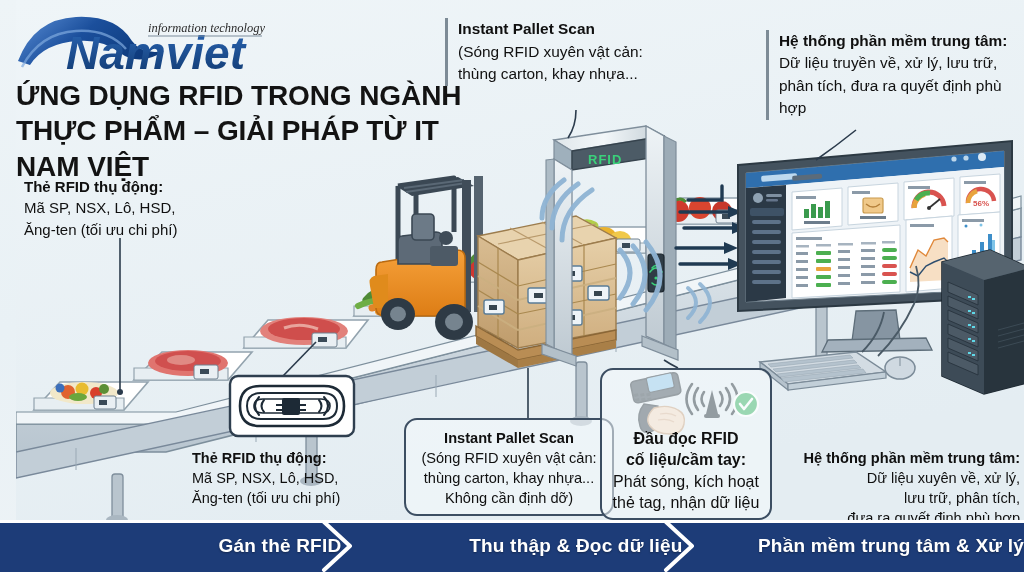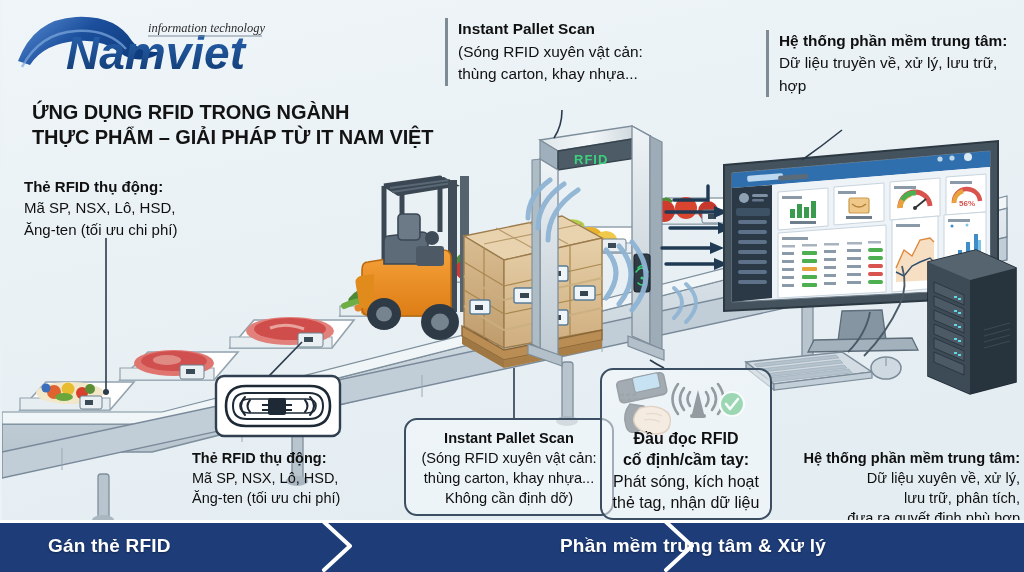--- a/index.html
+++ b/index.html
@@ -13,23 +13,23 @@
     width: 1024px; height: 572px;
     background: linear-gradient(160deg, #eef4f7 0%, #e9f1f5 35%, #eef3f6 70%, #e7eef3 100%);
   }
 
   
   #logo { position: absolute; left: 14px; top: 5px; width: 256px; height: 78px; }
   #logo svg { display: block; }
 
   
   #headline {
-    position: absolute; left: 16px; top: 100px; width: 470px;
-    font-weight: bold; font-size: 20px; line-height: 1.26;
-    color: #131313; letter-spacing: -0.1px; margin-left: 16px;
+    position: absolute; left: 16px; top: 78px; width: 470px;
+    font-weight: bold; font-size: 28px; line-height: 1.26;
+    color: #131313; letter-spacing: -0.1px;
   }
 
   
   .callout { position: absolute; color: #101010; }
   .callout .hd { font-weight: bold; }
   .callout .bd { font-weight: normal; }
 
   
   .brk { border-left: 3px solid #7d8b96; padding-left: 10px; }
 
@@ -54,32 +54,31 @@
   #banner {
     position: absolute; left: 0; bottom: 0; width: 1024px; height: 52px;
     background: #1d3c78; display: flex; align-items: stretch;
   }
   #banner::before {
     content: ""; position: absolute; left: 0; top: 0; width: 100%; height: 3px;
     background: #ffffff;
   }
   .step {
     position: relative; flex: 1 1 0; display: flex;
-    align-items: center; justify-content: flex-start;
+    align-items: center; justify-content: flex-end;
     color: #ffffff; font-weight: bold; font-size: 19px;
     letter-spacing: 0.2px;
     text-shadow: 0 1px 2px rgba(0,0,0,0.35);
-    padding-left: 48px;
   }
   .chev { position: absolute; top: 0; height: 52px; width: 34px; pointer-events: none; }
   #chev1 { left: 320px; } #chev2 { left: 662px; }
   .chev svg { display: block; }
 
   
-  #scene { position: absolute; left: 2px; top: 0; width: 912px; height: 520px; }
+  #scene { position: absolute; left: 16px; top: 0; width: 912px; height: 520px; }
   #scene svg { display: block; }
 </style>
 </head>
 <body>
 
 <div id="stage">
 
   <div id="scene">
   <svg width="1024" height="520" viewBox="0 0 1024 520" xmlns="http://www.w3.org/2000/svg">
     <defs>
@@ -676,41 +675,45 @@
   <div class="callout" id="co-pallet-bot">
     <div class="hd">Instant Pallet Scan</div>
     <div class="bd">(Sóng RFID xuyên vật cản:</div>
     <div class="bd">thùng carton, khay nhựa...</div>
     <div class="bd">Không cần định dỡ)</div>
   </div>
 
   <div class="callout brk" id="co-sw-top">
     <div class="hd">Hệ thống phần mềm trung tâm:</div>
     <div class="bd">Dữ liệu truyền về, xử lý, lưu trữ,</div>
+    <div class="bd">phân tích, đưa ra quyết định phù</div>
     <div class="bd">hợp</div>
   </div>
 
   <div class="callout" id="co-sw-bot">
     <div class="hd">Hệ thống phần mềm trung tâm:</div>
     <div class="bd">Dữ liệu xuyên về, xử lý,</div>
     <div class="bd">lưu trữ, phân tích,</div>
     <div class="bd">đưa ra quyết định phù hợp</div>
   </div>
 
   <div class="roundbox" id="box-reader"></div>
   <div class="callout" id="co-reader">
     <div class="hd">Đầu đọc RFID</div>
-    <div class="hd">cố định/cầm tay:</div>
+    <div class="hd">cố liệu/cầm tay:</div>
     <div class="bd">Phát sóng, kích hoạt</div>
     <div class="bd">thẻ tag, nhận dữ liệu</div>
   </div>
 
   <div id="banner">
     <div class="step">
       <span>Gán thẻ RFID</span>
+    </div>
+    <div class="step">
+      <span>Thu thập &amp; Đọc dữ liệu</span>
     </div>
     <div class="step">
       <span>Phần mềm trung tâm &amp; Xử lý</span>
     </div>
 
     <div class="chev" id="chev1">
       <svg width="34" height="52" viewBox="0 0 34 52">
         <path d="M4 2 L30 26 L4 50" fill="none" stroke="#ffffff" stroke-width="4" stroke-linejoin="round" stroke-linecap="round"></path>
       </svg>
     </div>

